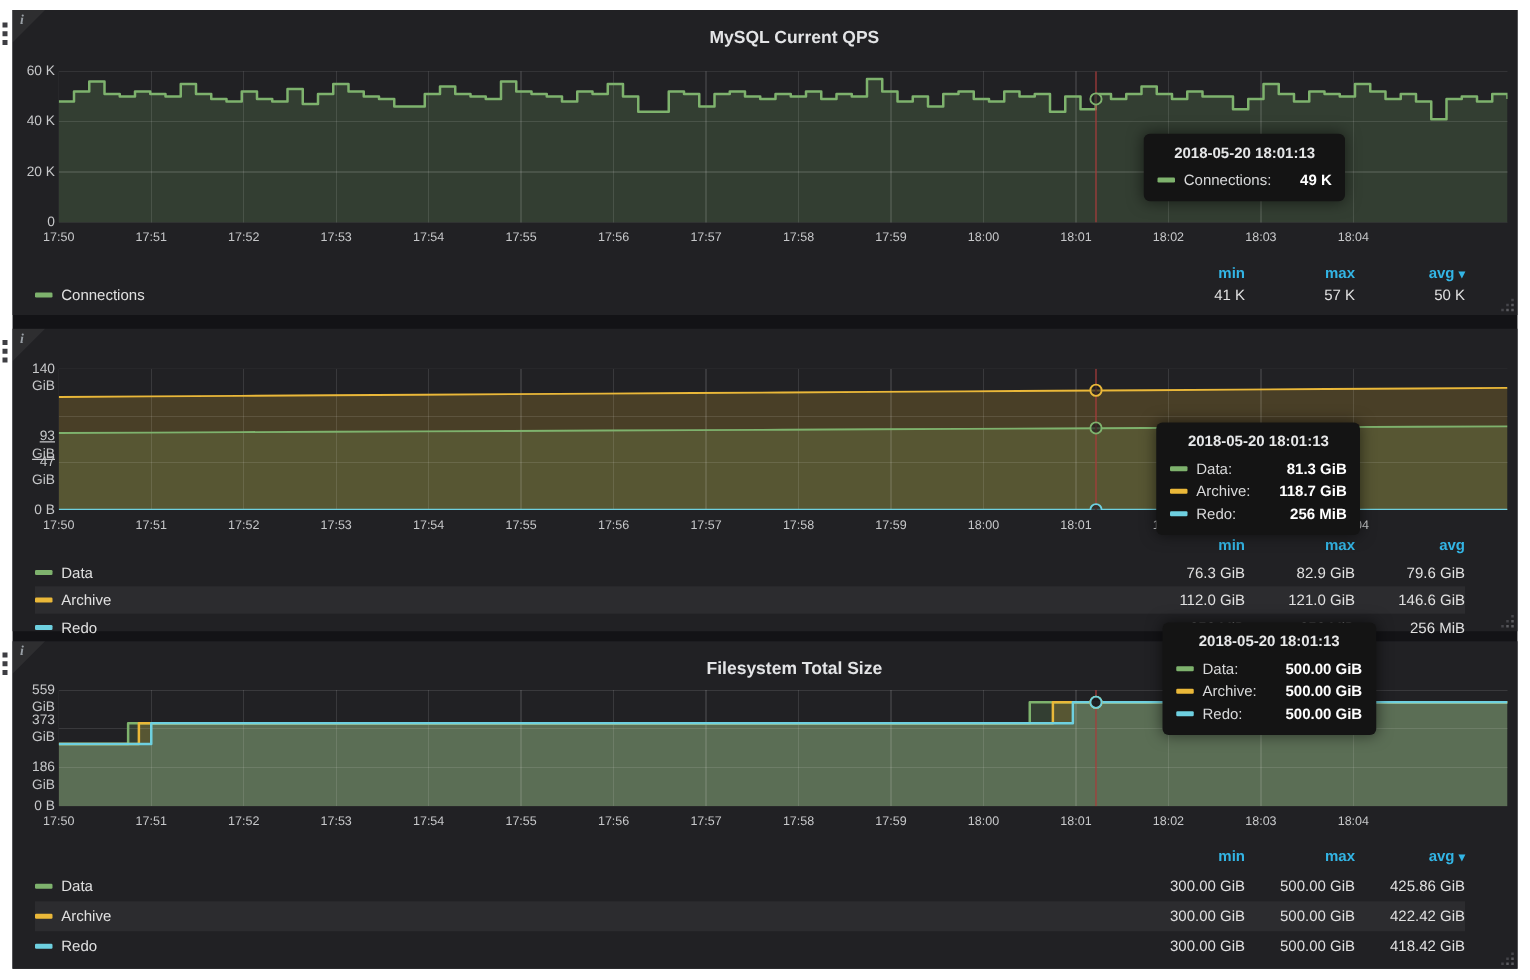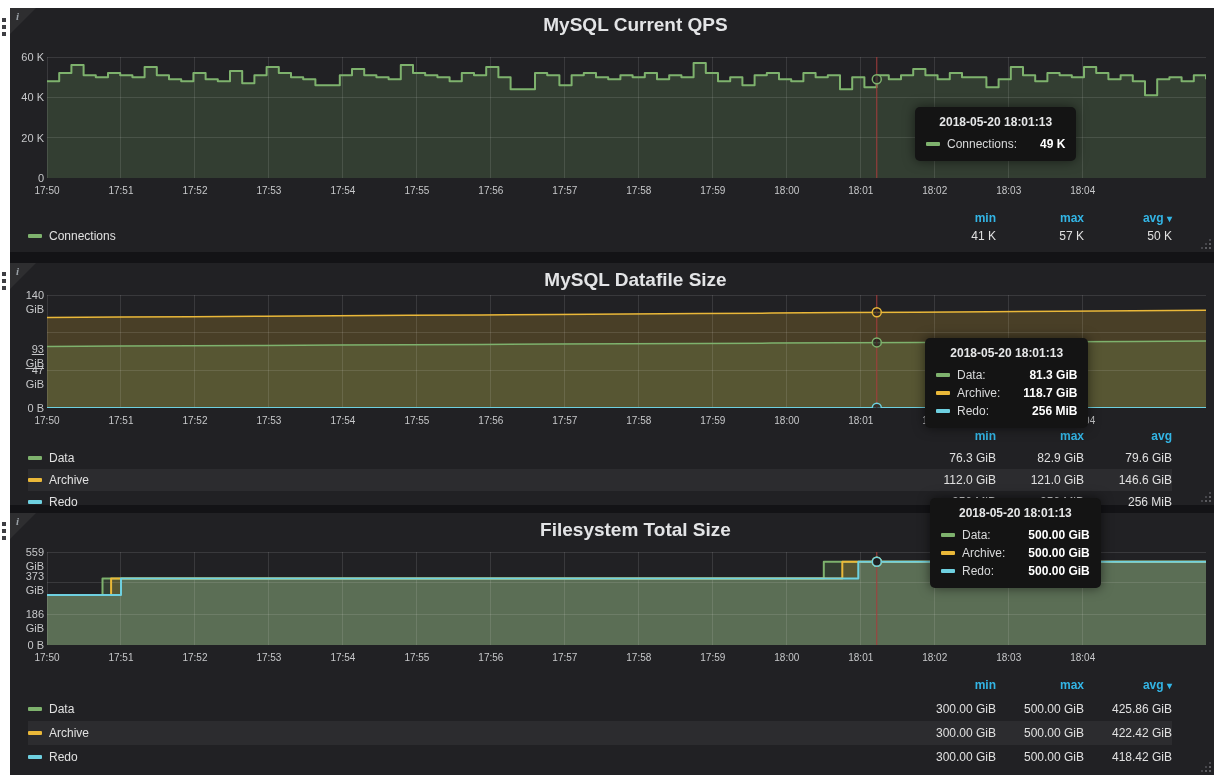--- a/index.html
+++ b/index.html
@@ -9,22 +9,22 @@
     font-family:"Liberation Sans", sans-serif;
   }
   .dashboard{
     position:absolute;left:10px;top:8px;width:1204px;height:767px;
     background:#131316;
   }
   .panel{
     position:absolute;left:0;width:1204px;background:#212124;
   }
   .panel-title{
-    position:absolute;top:6px;left:0;right:0;text-align:center;margin:0;
-    font-size:19px;font-weight:bold;color:#e3e4e6;cursor:pointer;padding-left:47px;
+    position:absolute;top:6px;left:0;right:0;text-align:center;margin:7px;
+    font-size:14px;font-weight:bold;color:#e3e4e6;cursor:pointer;padding-left:47px;
   }
   .corner{
     position:absolute;top:0;left:0;width:0;height:0;
     border-top:26px solid rgba(255,255,255,0.06);
     border-right:26px solid transparent;cursor:pointer;
   }
   .corner-i{
     position:absolute;top:2px;left:6px;font-size:11px;font-weight:bold;
     font-style:italic;color:#9aa0a6;
     font-family:"Liberation Serif", serif;
@@ -147,21 +147,20 @@
         </g>
         <path d="M0.0,24.2 H12.2 V16.1 H24.4 V8.1 H36.6 V18.2 H48.8 V20.2 H61.0 V16.1 H73.2 V18.2 H85.4 V20.2 H97.6 V10.1 H109.8 V18.2 H122.0 V22.2 H134.2 V24.2 H146.4 V16.1 H158.6 V22.2 H170.8 V24.2 H183.0 V14.1 H195.2 V26.2 H207.4 V18.2 H219.6 V10.1 H231.8 V16.1 H244.0 V20.2 H256.2 V22.2 H268.4 V28.2 H280.6 V28.2 H292.8 V18.2 H305.0 V12.1 H317.2 V18.2 H329.4 V20.2 H341.6 V22.2 H353.8 V8.1 H366.0 V16.1 H378.2 V18.2 H390.4 V20.2 H402.6 V24.2 H414.8 V16.1 H427.0 V18.2 H439.2 V10.1 H451.4 V20.2 H463.6 V32.3 H475.8 V32.3 H488.0 V16.1 H500.2 V18.2 H512.4 V28.2 H524.6 V18.2 H536.8 V16.1 H549.0 V20.2 H561.2 V22.2 H573.4 V18.2 H585.6 V20.2 H597.8 V16.1 H610.0 V22.2 H622.2 V18.2 H634.4 V20.2 H646.6 V6.1 H658.8 V16.1 H671.0 V24.2 H683.2 V20.2 H695.4 V28.2 H707.6 V18.2 H719.8 V16.1 H732.0 V22.2 H744.2 V24.2 H756.4 V16.1 H768.6 V20.2 H780.8 V18.2 H793.0 V32.3 H805.2 V20.2 H817.4 V30.3 H829.6 V18.2 H841.8 V22.2 H854.0 V18.2 H866.2 V12.1 H878.4 V18.2 H890.6 V22.2 H902.8 V16.1 H915.0 V20.2 H927.2 V20.2 H939.4 V30.3 H951.6 V22.2 H963.8 V10.1 H976.0 V18.2 H988.2 V24.2 H1000.4 V16.1 H1012.6 V18.2 H1024.8 V20.2 H1037.0 V10.1 H1049.2 V16.1 H1061.4 V22.2 H1073.6 V18.2 H1085.8 V24.2 H1098.0 V38.3 H1110.2 V22.2 H1122.4 V20.2 H1134.6 V24.2 H1146.8 V18.2 H1159.0 V22.2 H1159" fill="none" stroke="#7EB26D" stroke-width="2" stroke-linejoin="round"></path>
         <line x1="829.7946808510637" x2="829.7946808510637" y1="0" y2="121" stroke="#a83c3c" stroke-width="1"></line>
         <circle cx="829.7946808510637" cy="22.183333333333337" r="4.5" fill="#1b1c1e" fill-opacity="0.65" stroke="#7EB26D" stroke-width="1.5"></circle>
       </svg>
     </section>
 
   <section class="panel" style="top: 255px; height: 242px;">
     <div class="corner"></div>
     <span class="corner-i">i</span>
-    <h2 class="panel-title">MySQL Datafile Size</h2>
     <div class="plot"></div>
     <div class="legend" style="top: 162px;">
         <div class="leg-row" style="height: 22px;">
           <div class="leg-name-cell"></div>
           <div class="leg-h"><span>min</span></div>
           <div class="leg-h"><span>max</span></div>
           <div class="leg-h"><span>avg</span></div>
         </div>
         <div class="leg-row" style="height: 22px;">
           <div class="leg-name-cell">

